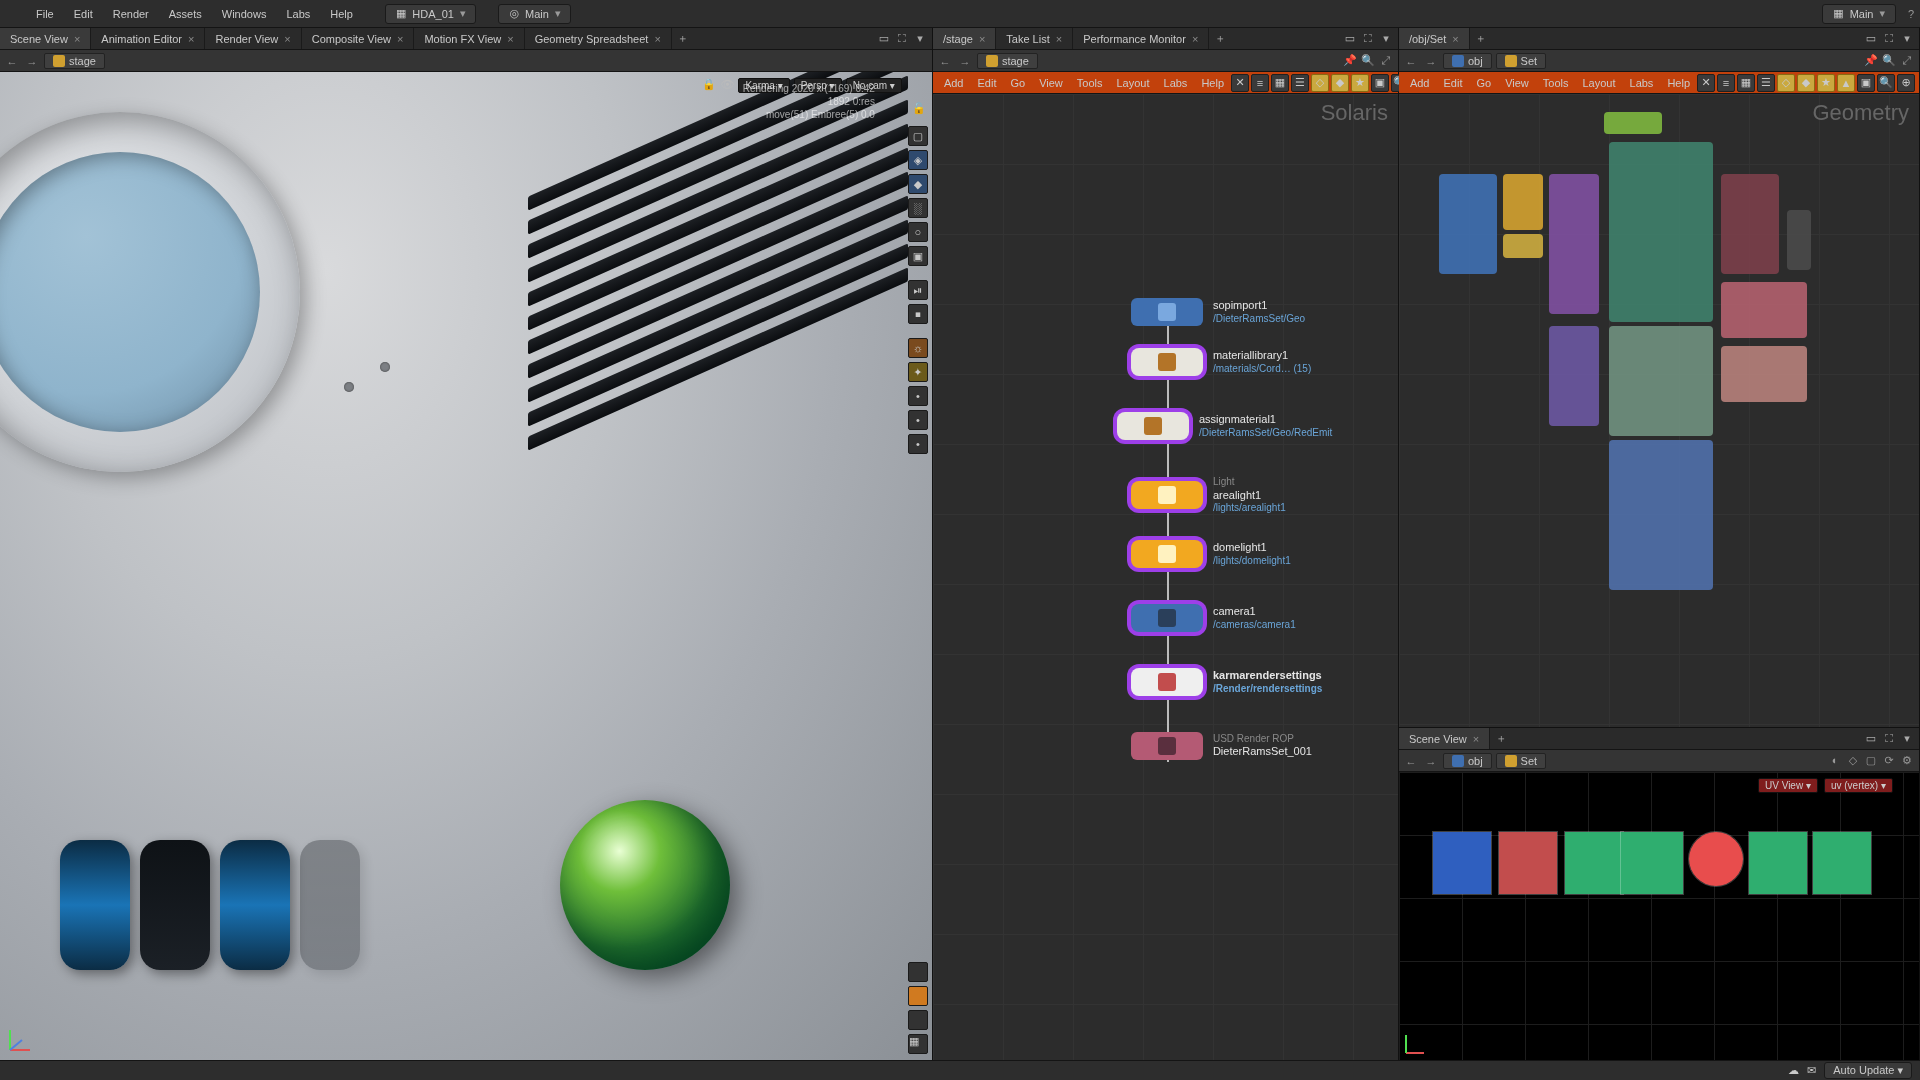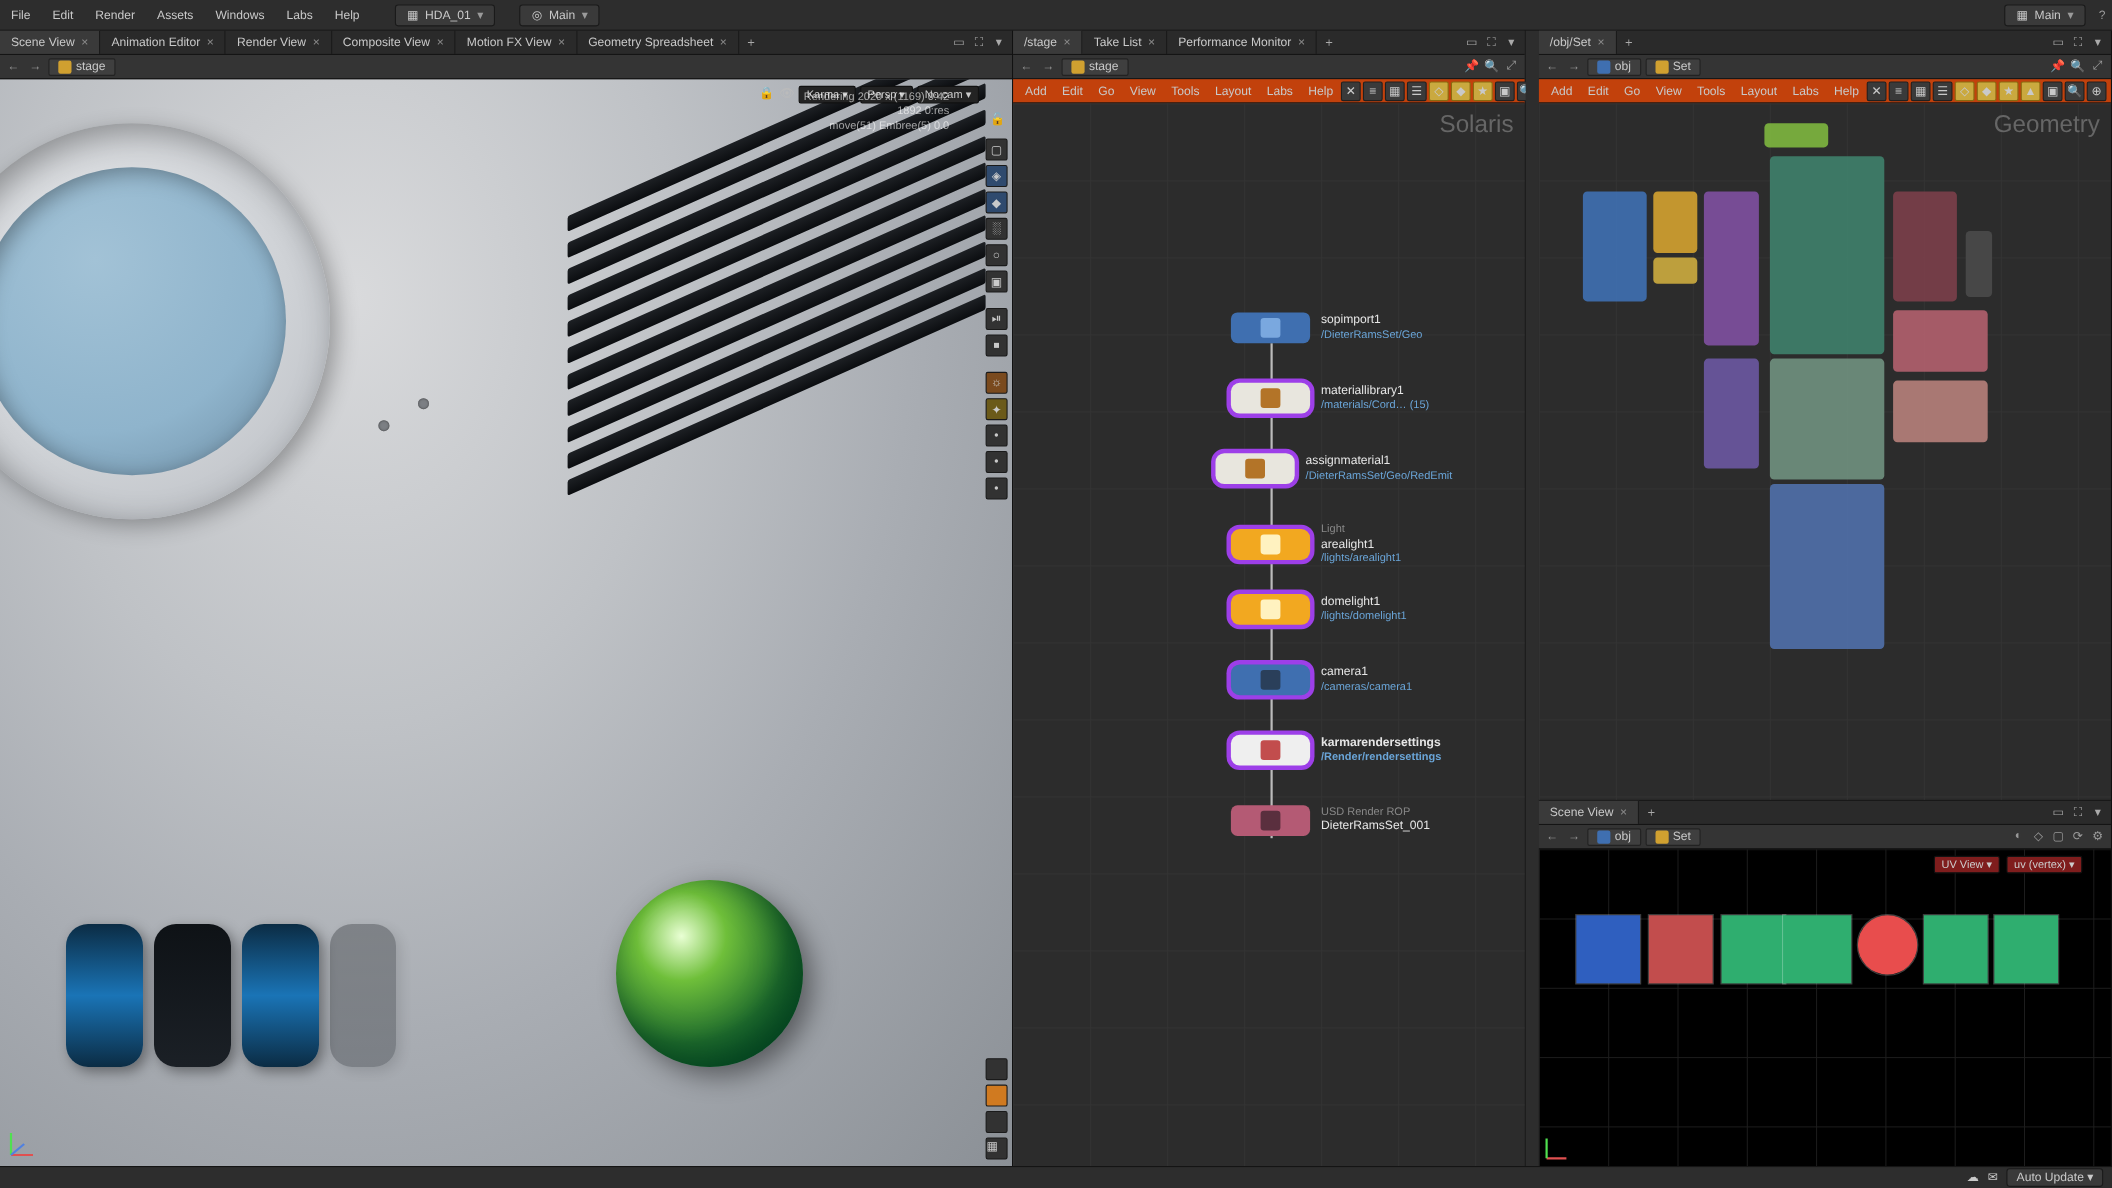--- a/index.html
+++ b/index.html
@@ -1,21 +1,21 @@
 <!DOCTYPE html>
 <html><head>
 <meta charset="utf-8">
 <style>
   * { box-sizing: border-box; margin: 0; padding: 0; font-family: -apple-system, "Segoe UI", Arial, sans-serif; }
   html, body { width: 1920px; height: 1080px; background: #1f1f1f; color: #c9c9c9; font-size: 11px; overflow: hidden; }
-  .col { display: flex; flex-direction: column; margin-left: 12px; }
+  .col { display: flex; flex-direction: column; }
   .spacer { flex: 1; }
 
   
-  #top-menu { height: 28px; background: #2d2d2d; display: flex; align-items: center; gap: 0; border-bottom: 1px solid #141414; }
+  #top-menu { height: 28px; background: #2d2d2d; display: flex; align-items: center; gap: 0; border-bottom: 1px solid #141414; padding-left: 26px; }
   #top-menu .mitem { padding: 0 10px; height: 100%; display: flex; align-items: center; cursor: pointer; }
   .desktop-chip { margin-left: 22px; height: 20px; background: #3a3a3a; border: 1px solid #1a1a1a; border-radius: 3px; padding: 0 10px; display: flex; align-items: center; gap: 6px; }
   .desktop-chip .dd { color: #9a9a9a; }
 
   
   .tabstrip { height: 22px; background: #2a2a2a; border-bottom: 1px solid #141414; display: flex; align-items: stretch; }
   .tabstrip .tab { padding: 0 10px; display: flex; align-items: center; gap: 6px; border-right: 1px solid #1a1a1a; }
   .tabstrip .tab.active { background: #3a3a3a; }
   .tabstrip .tab .x { color: #8a8a8a; }
   .tabstrip .add { width: 22px; display: flex; align-items: center; justify-content: center; color:#aaa; }
@@ -296,21 +296,21 @@
         <div class="ib hl">★</div>
         <div class="ib">▣</div>
         <div class="ib">🔍</div>
         <div class="ib">⊕</div>
       </div>
     </div>
     <div class="net-body" id="stage-net">
       <div class="net-label">Solaris</div>
 
       <div class="wire" style="top:218px; height:450px;"></div>
-    <div class="node" style="left: 198px; top: 190px;">
+    <div class="node" style="left: 198px; top: 204px;">
           <div class="pill" style="background:#3f6fb0">
             <div class="ico" style="background:#7aa8df"></div>
           </div>
           <div class="txt">
             <div class="name">sopimport1</div>
             <div class="path">/DieterRamsSet/Geo</div>
           </div>
         </div>
         <div class="node selected" style="left: 198px; top: 254px;">
           <div class="pill" style="background:#e8e6de">

